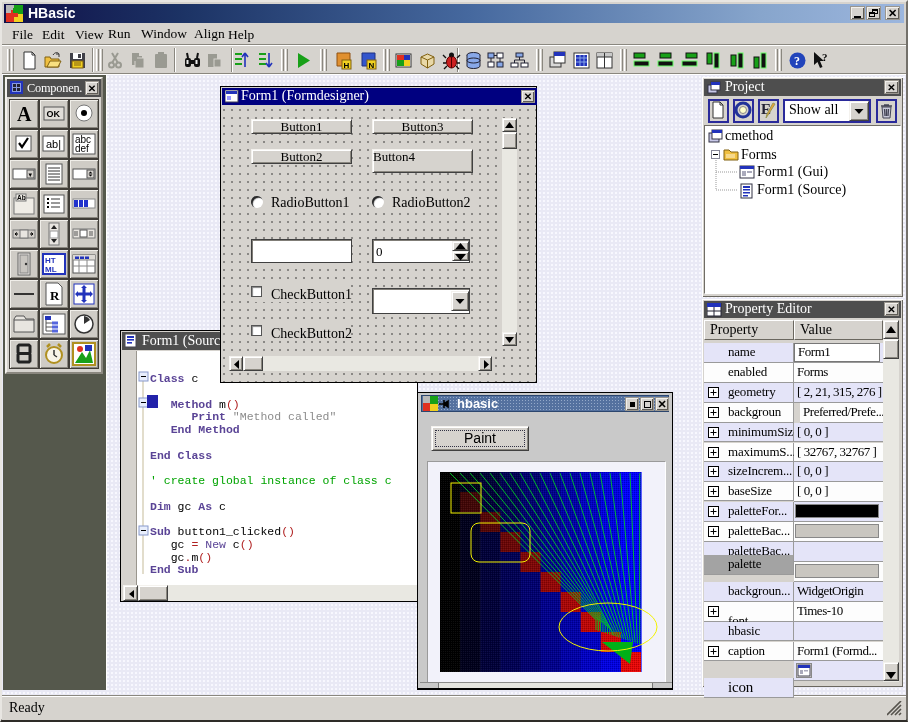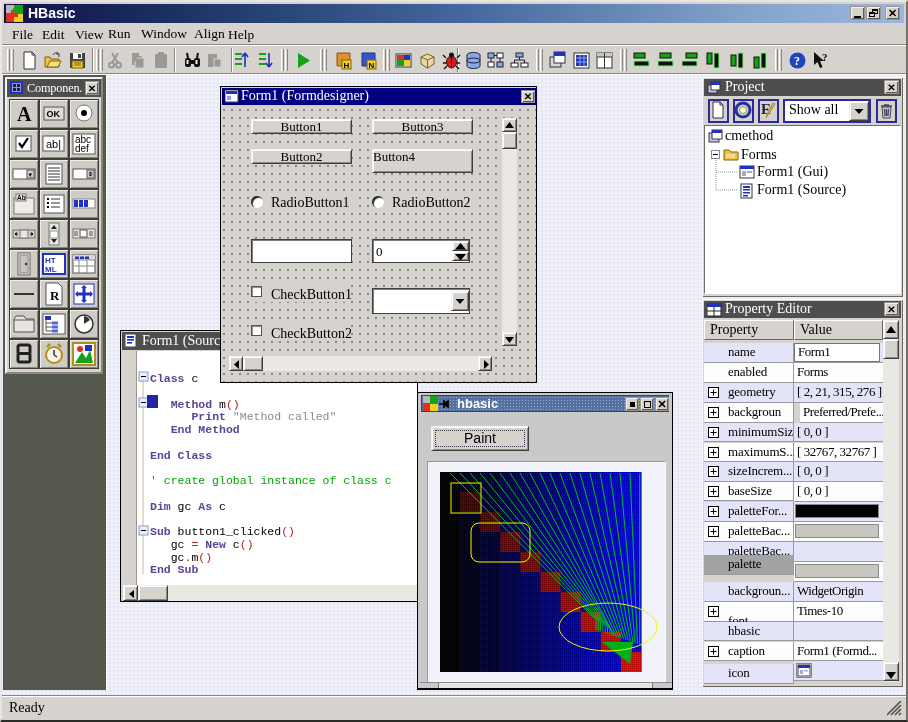--- a/index.html
+++ b/index.html
@@ -393,21 +393,21 @@
       <span style="color:#5a4496;font-weight:bold">Print</span> <span style="color:#8c8c8c">"Method called"</span>
    <span style="color:#5a4496;font-weight:bold">End Method</span>
 
 <span style="color:#5a4496;font-weight:bold">End Class</span>
 
 <span style="color:#00a400">' create global instance of class c</span>
 
 <span style="color:#5a4496;font-weight:bold">Dim</span> gc <span style="color:#5a4496;font-weight:bold">As</span> c
 
 <span style="color:#5a4496;font-weight:bold">Sub</span> button1_clicked<span style="color:#b02020">()</span>
-   gc <span style="color:#b02020">=</span> <span style="color:#5a4496;font-weight:bold">New</span> c<span style="color:#b02020">()</span>
+   gc <span style="color:#b02020">=</span> <span style="color:#5a4496;font-weight:normal">New</span> c<span style="color:#b02020">()</span>
    gc<span style="color:#b02020">.</span>m<span style="color:#b02020">()</span>
 <span style="color:#5a4496;font-weight:bold">End Sub</span></pre>
       <svg class="abs" style="left:0;top:0" width="13" height="236">
         <line x1="6" y1="28" x2="6" y2="223" stroke="#cfc6aa" stroke-width="1.2"></line>
         <rect x="2" y="21" width="9" height="9" fill="#e8eefc" stroke="#8899cc"></rect>
         <line x1="4" y1="25.5" x2="9" y2="25.5" stroke="#000"></line>
         <rect x="2" y="47" width="9" height="9" fill="#e8eefc" stroke="#8899cc"></rect>
         <line x1="4" y1="51.5" x2="9" y2="51.5" stroke="#000"></line>
         <rect x="2" y="175" width="9" height="9" fill="#e8eefc" stroke="#8899cc"></rect>
         <line x1="4" y1="179.5" x2="9" y2="179.5" stroke="#000"></line>
@@ -820,21 +820,21 @@
       <div class="abs serif" style="left:0;top:321.49999999999994px;width:90px;height:19.9px;background:#fdfdfd;border-bottom:1px solid #9a9a9a;border-right:1px solid #9a9a9a;font-size:13px;letter-spacing:-0.2px">
         <svg style="position:absolute;left:4px;top:4px" width="11" height="11">
           <rect x="0.5" y="0.5" width="10" height="10" fill="#fff" stroke="#000"></rect>
           <path d="M2.5 5.5 H8.5 M5.5 2.5 V8.5" stroke="#000"></path>
         </svg>
         <span style="position:absolute;left:24px;top:1px">caption</span>
       </div>
       <div class="abs serif" style="left:90px;top:321.49999999999994px;width:89px;height:19.9px;background:#fdfdfd;border-bottom:1px solid #9a9a9a;font-size:13px;letter-spacing:-0.45px">
         <span style="position:absolute;left:3px;top:1px;white-space:nowrap">Form1 (Formd...</span>
       </div>
-      <div class="abs serif" style="left:0;top:344px;width:90px;height:19.9px;background:#e4e4f8;border-bottom:1px solid #9a9a9a;border-right:1px solid #9a9a9a;font-size:13px;letter-spacing:-0.2px">
+      <div class="abs serif" style="left:0;top:358px;width:90px;height:19.9px;background:#e4e4f8;border-bottom:1px solid #9a9a9a;border-right:1px solid #9a9a9a;font-size:15px;letter-spacing:-0.2px">
         <span style="position:absolute;left:24px;top:1px">icon</span>
       </div>
       <div class="abs serif" style="left:90px;top:341.3999999999999px;width:89px;height:19.9px;background:#e4e4f8;border-bottom:1px solid #9a9a9a;font-size:13px;letter-spacing:-0.45px">
         <svg style="position:absolute;left:2px;top:2px" width="16" height="15">
           <rect x="0.5" y="0.5" width="15" height="14" fill="#e8e5e0" stroke="#888"></rect>
           <rect x="2" y="2" width="12" height="11" fill="#fff" stroke="#445"></rect>
           <rect x="2" y="2" width="12" height="3" fill="#2233bb"></rect>
           <rect x="4" y="7" width="3" height="4" fill="#aab"></rect>
           <rect x="8" y="7" width="4" height="1.5" fill="#aab"></rect>
         </svg>

